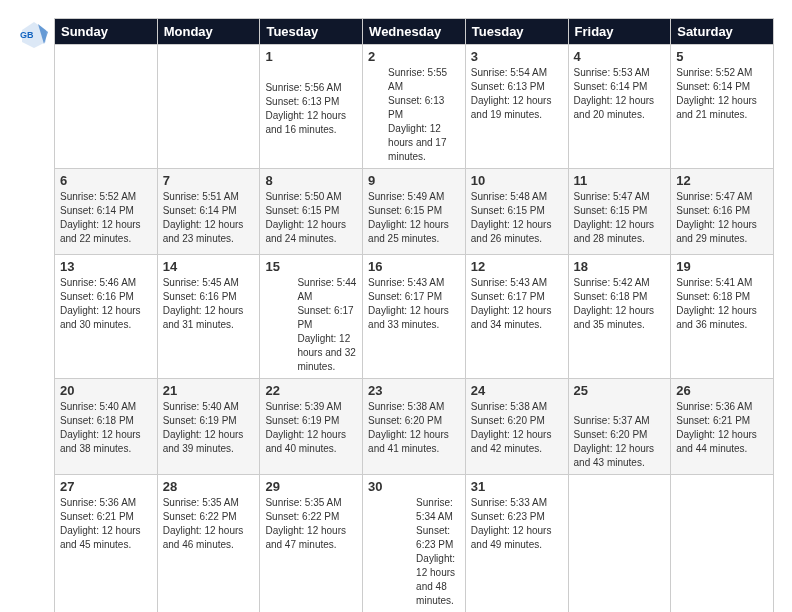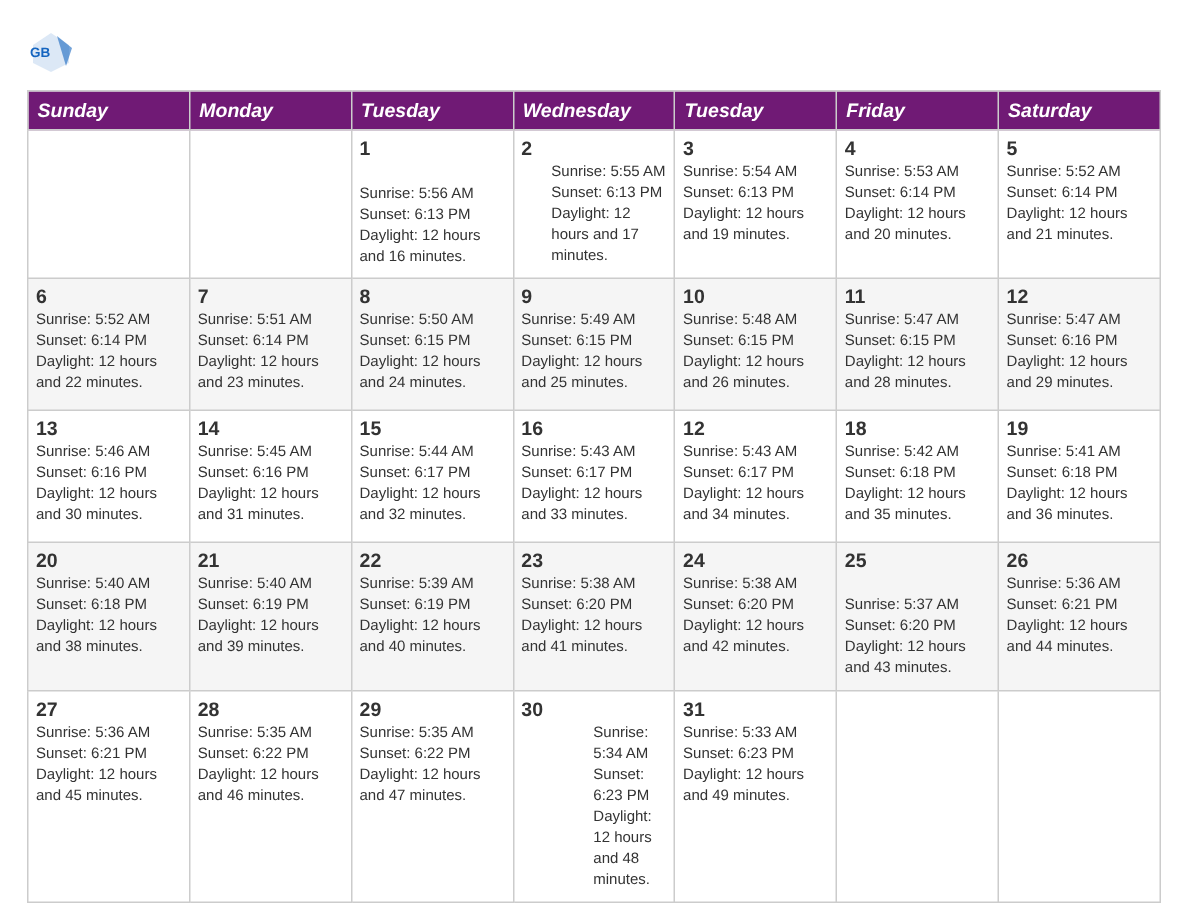--- a/index.html
+++ b/index.html
@@ -8,21 +8,21 @@
       background: #fff;
       width: 792px;
       height: 612px;
       overflow: hidden;
     }
     .page {
       width: 792px;
       height: 612px;
       padding: 18px 18px 10px 18px;
       display: flex;
-      flex-direction: column;
+      flex-direction: row;
     }
     .header {
       display: flex;
       justify-content: space-between;
       align-items: flex-start;
       margin-bottom: 10px;
     }
     .logo {
       display: flex;
       align-items: center;
@@ -83,22 +83,21 @@
     .empty-cell {
       background: #f9f9f9;
     }
     tr:nth-child(even) td {
       background: #f5f5f5;
     }
     tr:nth-child(odd) td {
       background: #ffffff;
     }
     .calendar thead tr th {
-      background: #701a75;
-      font-style: italic;
+      background: #0f172a;
     }
   </style>
 </head>
 <body>
 
 <div class="page">
   <div class="header">
     <div class="logo">
       <svg class="logo-icon" viewBox="0 0 32 32">
         <polygon points="16,4 28,12 28,24 16,30 4,24 4,12" fill="#1565c0" opacity="0.15"></polygon>
@@ -218,21 +217,21 @@
 Daylight: 12 hours and 30 minutes.</div>
           </td>
           <td>
             <span class="day-number">14</span>
             <div class="day-info" style="white-space: pre-line;">Sunrise: 5:45 AM
 Sunset: 6:16 PM
 Daylight: 12 hours and 31 minutes.</div>
           </td>
           <td>
             <span class="day-number">15</span>
-            <div class="day-info" style="white-space: pre-line;">Sunrise: 5:44 AM
+            <div class="day-info" style="white-space: pre-line; margin-left: 32px;">Sunrise: 5:44 AM
 Sunset: 6:17 PM
 Daylight: 12 hours and 32 minutes.</div>
           </td>
           <td>
             <span class="day-number">16</span>
             <div class="day-info" style="white-space: pre-line;">Sunrise: 5:43 AM
 Sunset: 6:17 PM
 Daylight: 12 hours and 33 minutes.</div>
           </td>
           <td>

